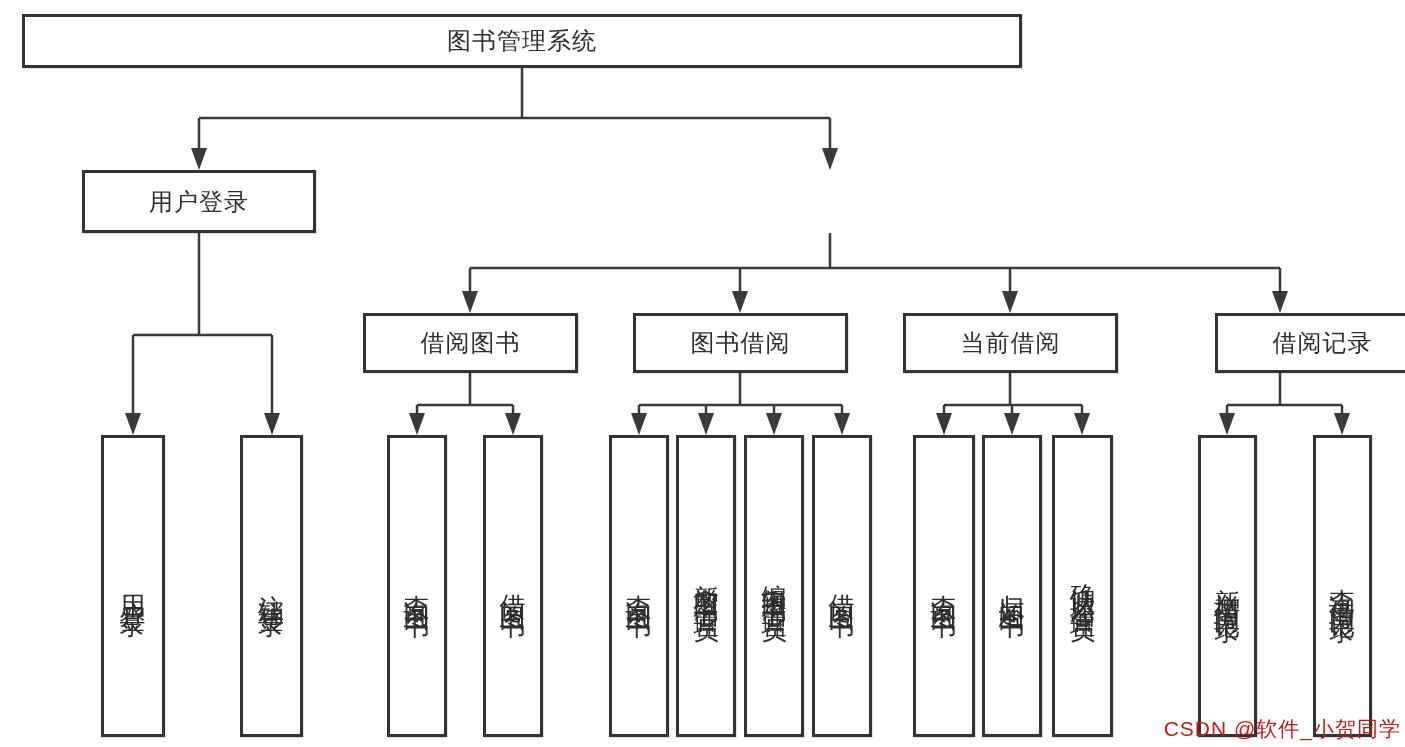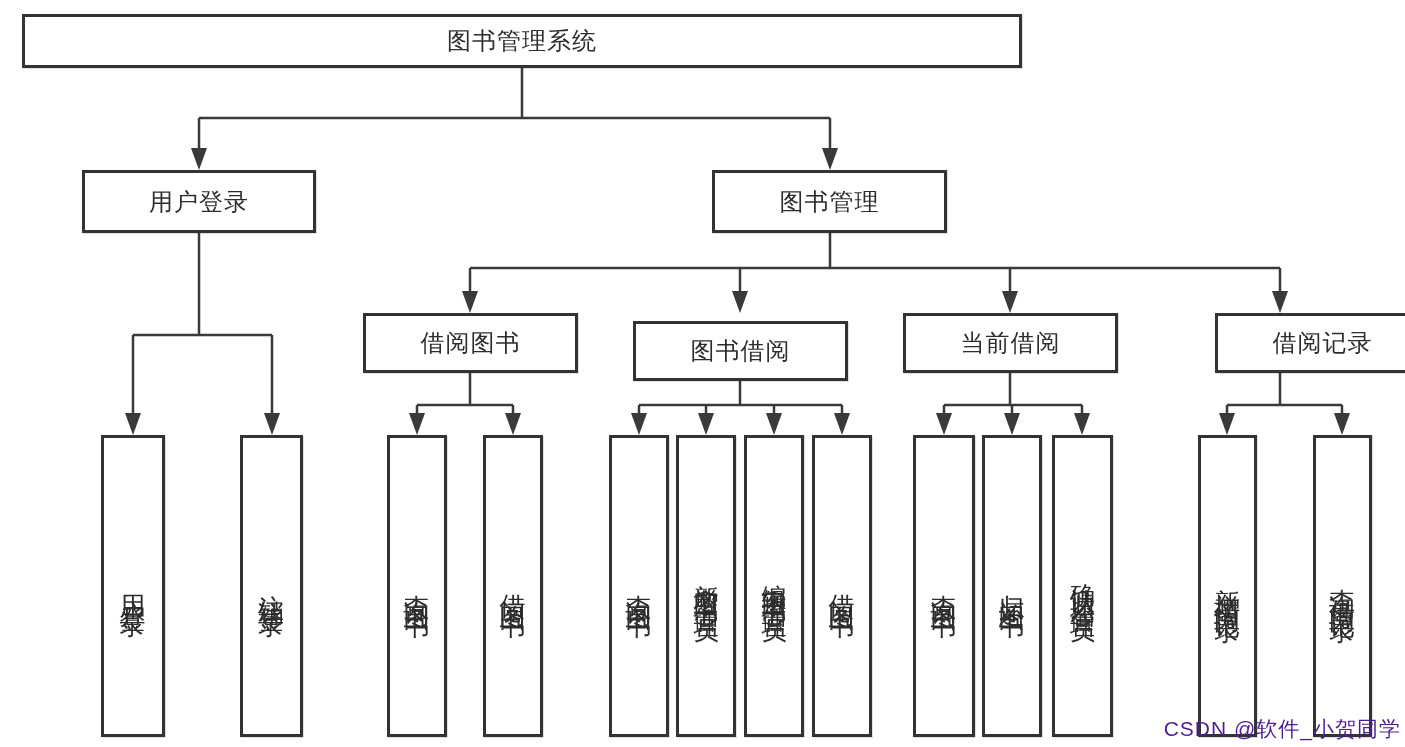--- a/index.html
+++ b/index.html
@@ -50,21 +50,21 @@
     writing-mode: vertical-lr;
     text-orientation: mixed;
     letter-spacing: 6px;
     white-space: nowrap;
   }
   .watermark {
     position: absolute;
     right: 4px;
     top: 715px;
     font-size: 21px;
-    color: #4c1d95;
+    color: #b91c1c;
     letter-spacing: 1px;
     white-space: nowrap;
   }
 </style>
 </head>
 <body>
 
 <div class="canvas">
 
   <svg class="connectors" viewBox="0 0 1405 747" xmlns="http://www.w3.org/2000/svg">
@@ -130,28 +130,25 @@
     </g>
   </svg>
 
   <div class="box" style="left:22px; top:14px; width:1000px; height:54px;">
     <span class="h-label">图书管理系统</span>
   </div>
 
   <div class="box" style="left:82px; top:170px; width:234px; height:63px;">
     <span class="h-label">用户登录</span>
   </div>
-  <div class="box" style="left:712px; top:170px; width:235px; height:63px;">
-    <span class="h-label">图书管理</span>
-  </div>
 
   <div class="box" style="left:363px; top:313px; width:215px; height:60px;">
     <span class="h-label">借阅图书</span>
   </div>
-  <div class="box" style="left:633px; top:313px; width:215px; height:60px;margin-top:8px;">
+  <div class="box" style="left:633px; top:313px; width:215px; height:60px;">
     <span class="h-label">图书借阅</span>
   </div>
   <div class="box" style="left:903px; top:313px; width:215px; height:60px;">
     <span class="h-label">当前借阅</span>
   </div>
   <div class="box" style="left:1215px; top:313px; width:215px; height:60px;">
     <span class="h-label">借阅记录</span>
   </div>
 
   <div class="box" style="left:101px; top:435px; width:64px; height:302px;">

